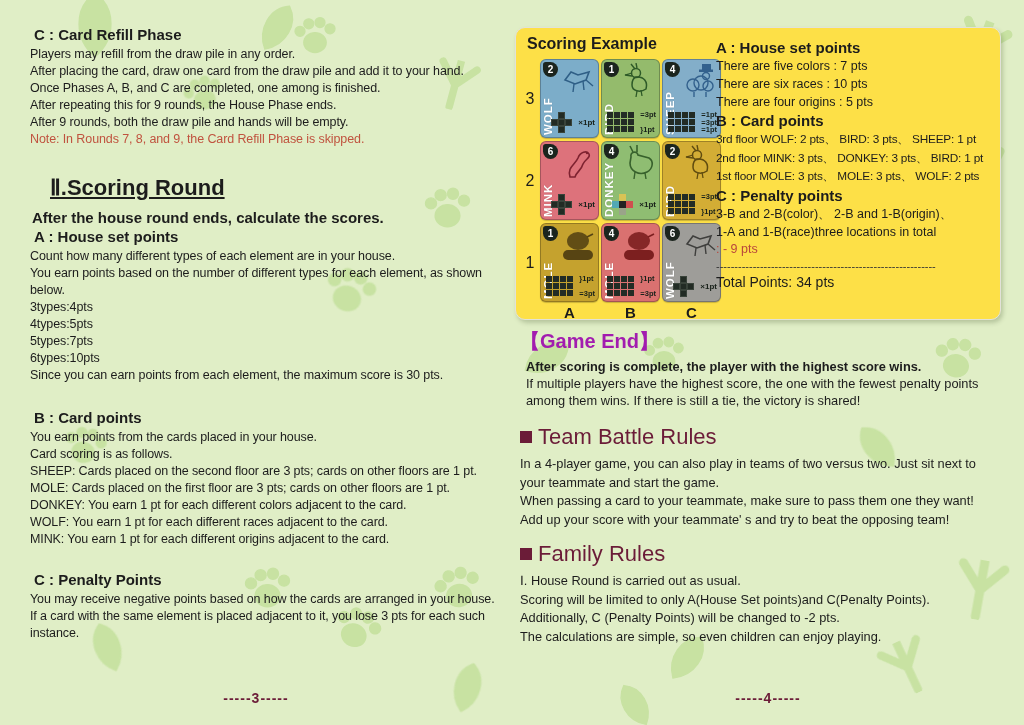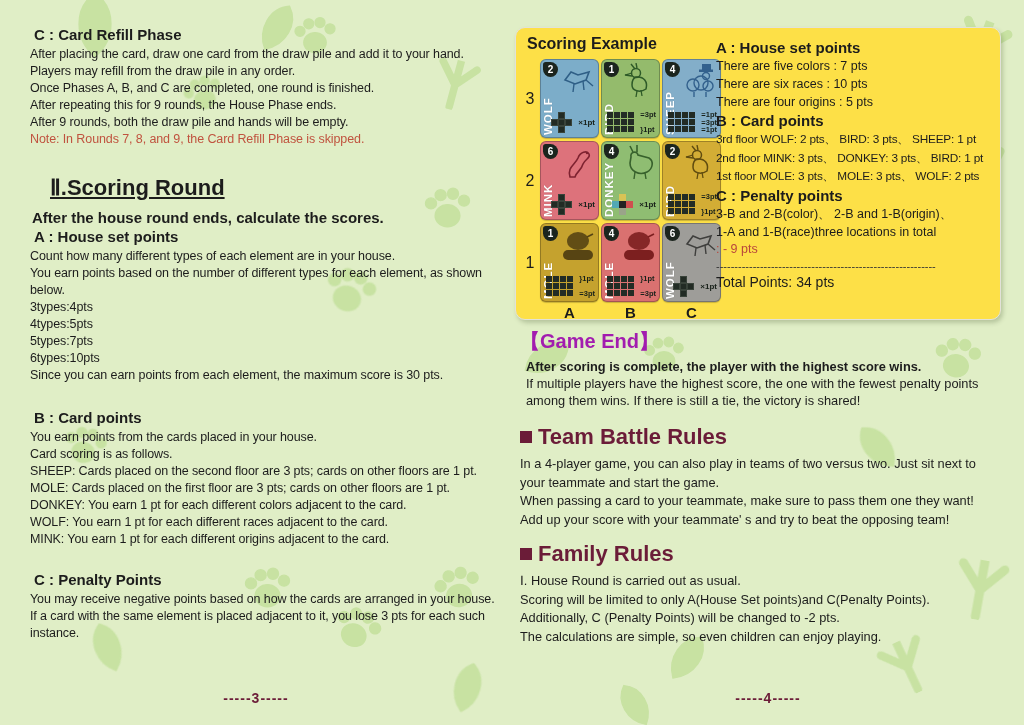--- a/index.html
+++ b/index.html
@@ -57,21 +57,21 @@
   .dashes{font-size:11px;line-height:12px;white-space:nowrap;overflow:hidden;color:#333;margin:2px 0 1px 0;}
   .total{font-size:14px;line-height:18px;}
 
   
   .game-end{position:absolute;left:520px;top:328px;width:492px;}
   .h-gameend{color:#a21caf;font-size:20px;font-weight:bold;margin:0 0 3px 0;}
   .ge-bold{font-size:12.8px;font-weight:bold;line-height:17px;margin-left:6px;}
   .ge-line{font-size:12.8px;line-height:17px;margin-left:6px;}
   .sec-rules{position:absolute;left:520px;width:492px;}
   .team{top:424px;} .family{top:541px;}
-  .h-big{color:#6b1c38;font-size:22px;font-weight:bold;display:flex;align-items:center;margin-bottom:5px;}
+  .h-big{color:#6b1c38;font-size:22px;font-weight:normal;display:flex;align-items:center;margin-bottom:5px;}
   .sq{width:12px;height:12px;background:#6b1c38;display:inline-block;margin-right:6px;}
   .rule-line{font-size:12.8px;line-height:18.5px;}
 </style>
 </head>
 <body>
 
 <svg class="bg-pattern" width="1024" height="725" viewBox="0 0 1024 725">
   <defs>
     <symbol id="leaf" viewBox="0 0 40 40">
         <path d="M20 2 C32 10 32 28 20 38 C8 28 8 10 20 2 Z"></path>
@@ -115,23 +115,23 @@
     <use href="#leaf" x="80" y="620" width="55" height="55" transform="rotate(-20 107 647)"></use>
     <use href="#paw" x="60" y="420" width="50" height="50" transform="rotate(15 85 445)"></use>
   </g>
 </svg>
 
 <div class="content">
 
   <div class="page-left">
     <div class="h-sec">C : Card Refill Phase</div>
     <div>
+        <div class="body-line">Players may refill from the draw pile in any order.</div>
         <div class="body-line">After placing the card, draw one card from the draw pile and add it to your hand.</div>
-        <div class="body-line">Players may refill from the draw pile in any order.</div>
-        <div class="body-line">Once Phases A, B, and C are completed, one round is finished.</div>
+        <div class="body-line">Once Phases A, B, and C are completed, one among is finished.</div>
         <div class="body-line">After repeating this for 9 rounds, the House Phase ends.</div>
         <div class="body-line">After 9 rounds, both the draw pile and hands will be empty.</div>
       </div>
     <div class="body-line note">Note: In Rounds 7, 8, and 9, the Card Refill Phase is skipped.</div>
 
     <div class="h-round">Ⅱ.Scoring Round</div>
     <div class="h-bold-sub">After the house round ends, calculate the scores.</div>
 
     <div class="h-sec" style="margin-top:2px">A : House set points</div>
     <div>

